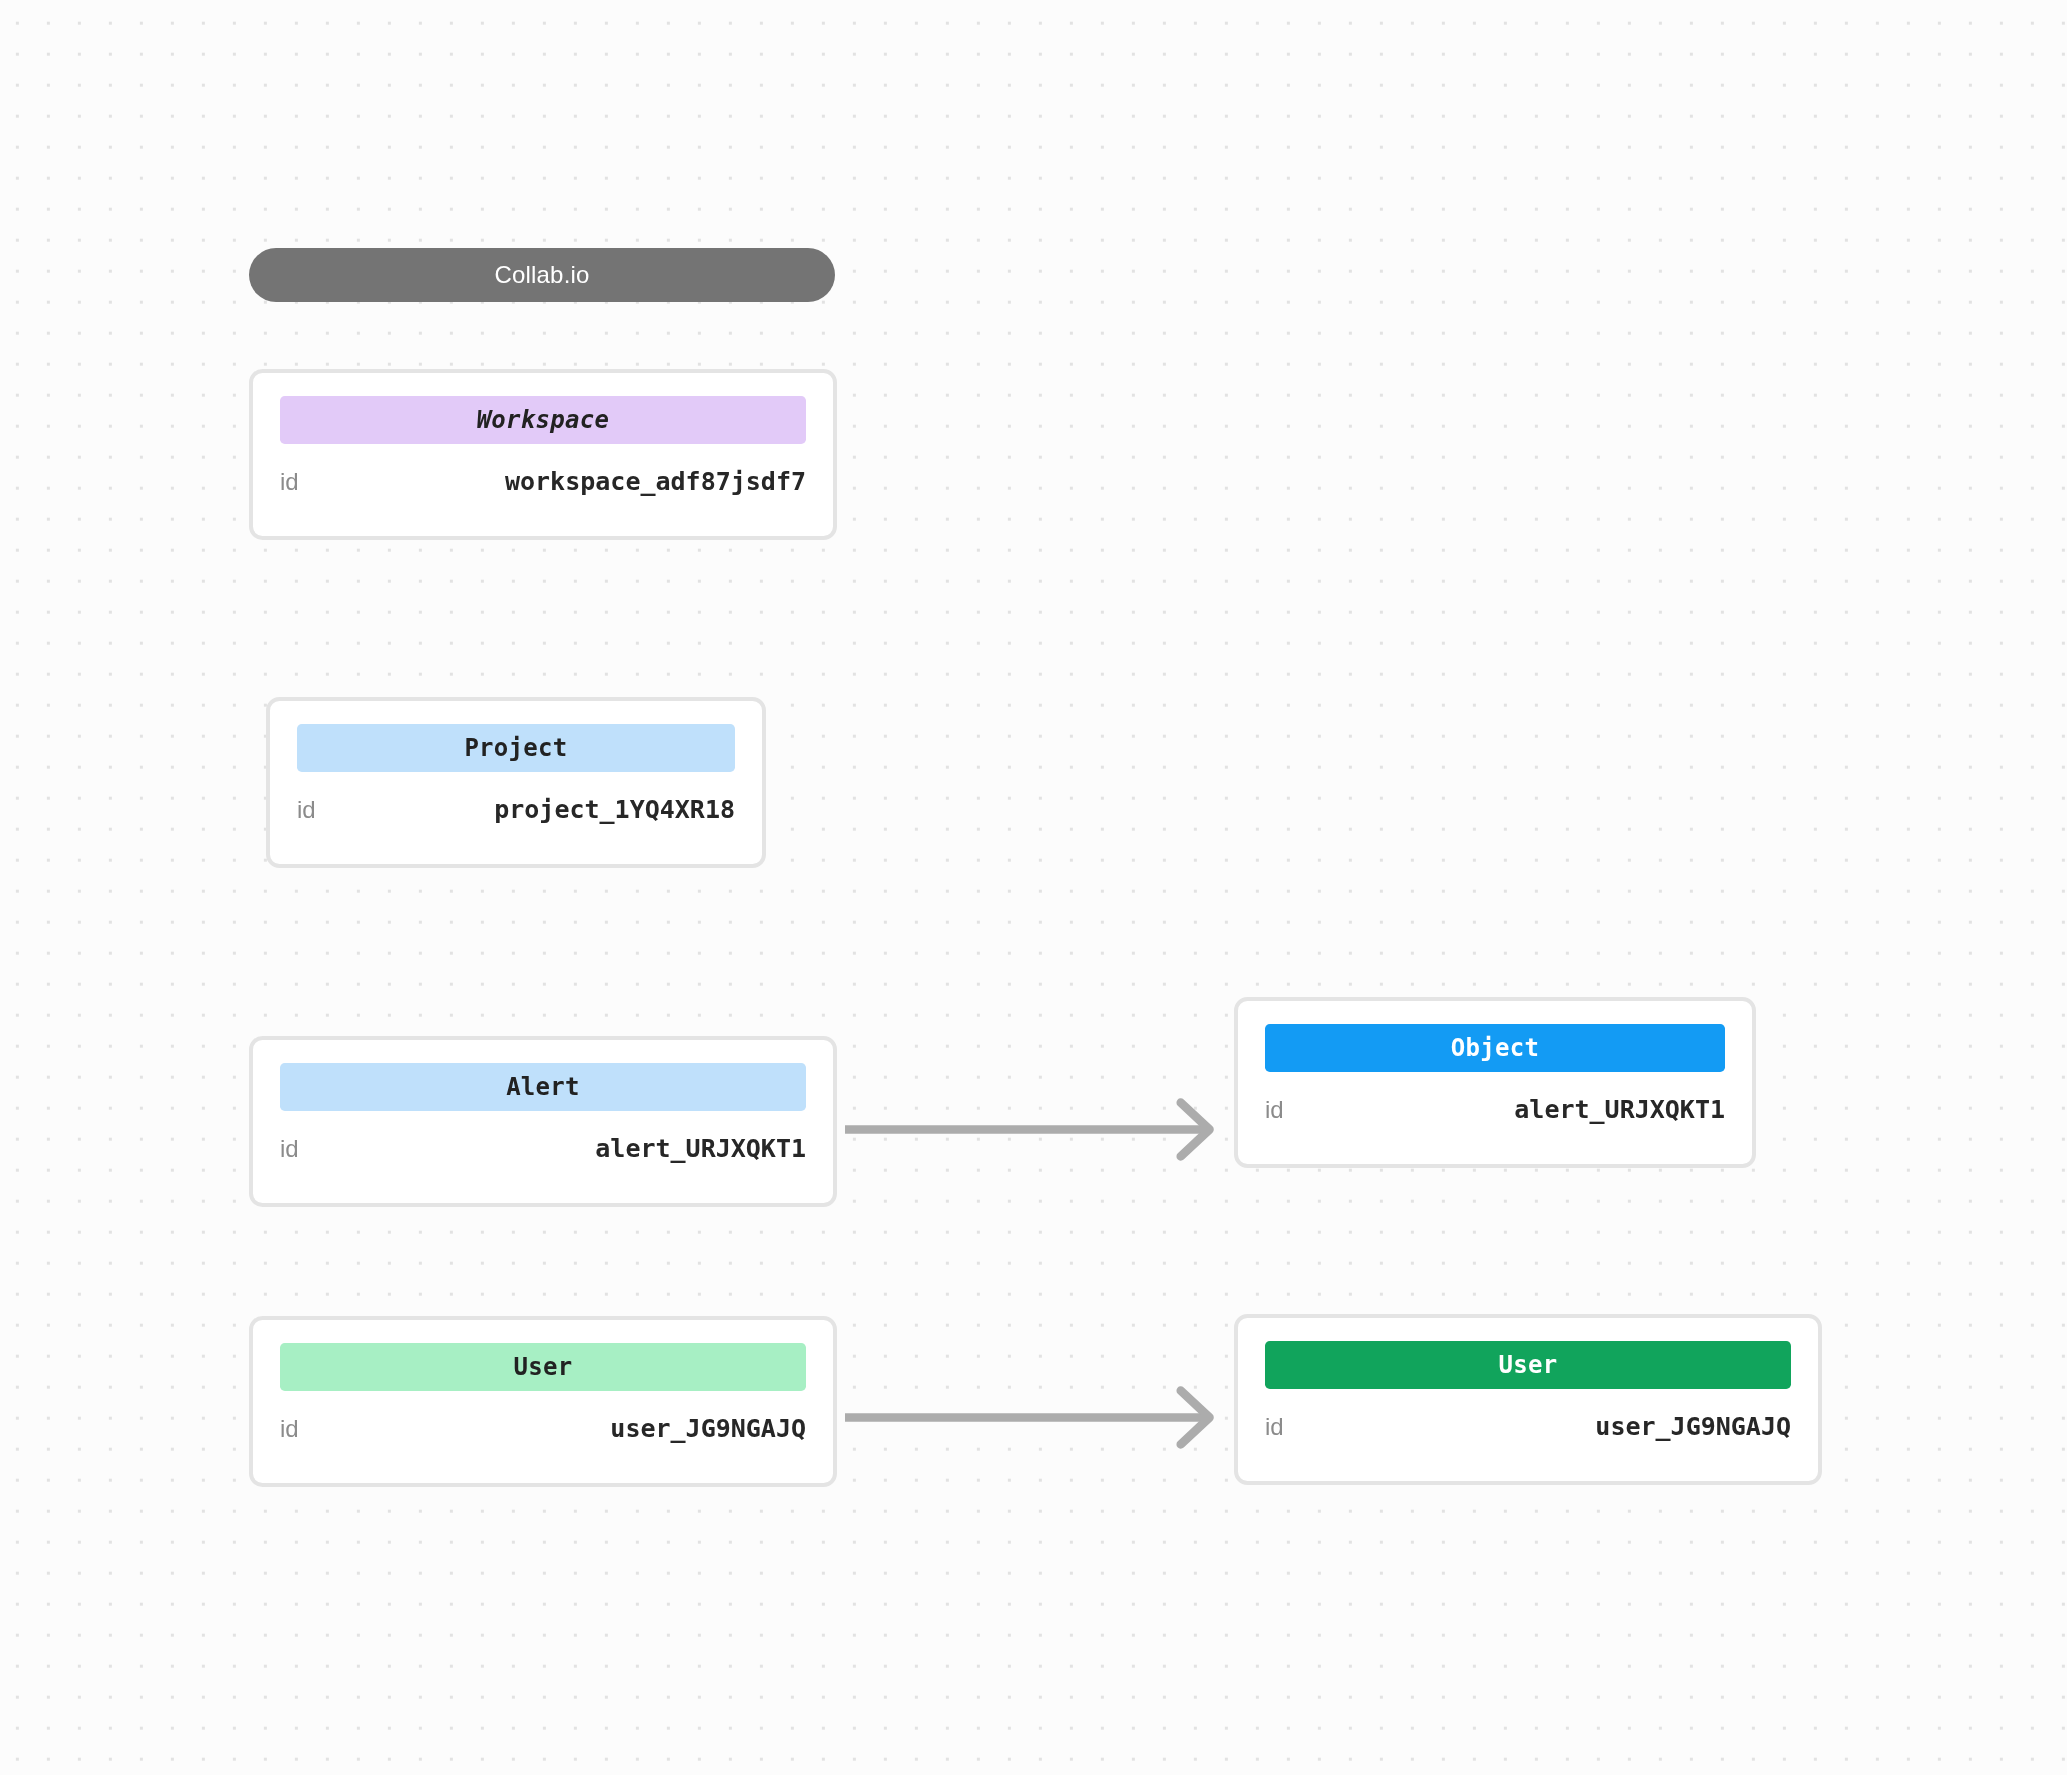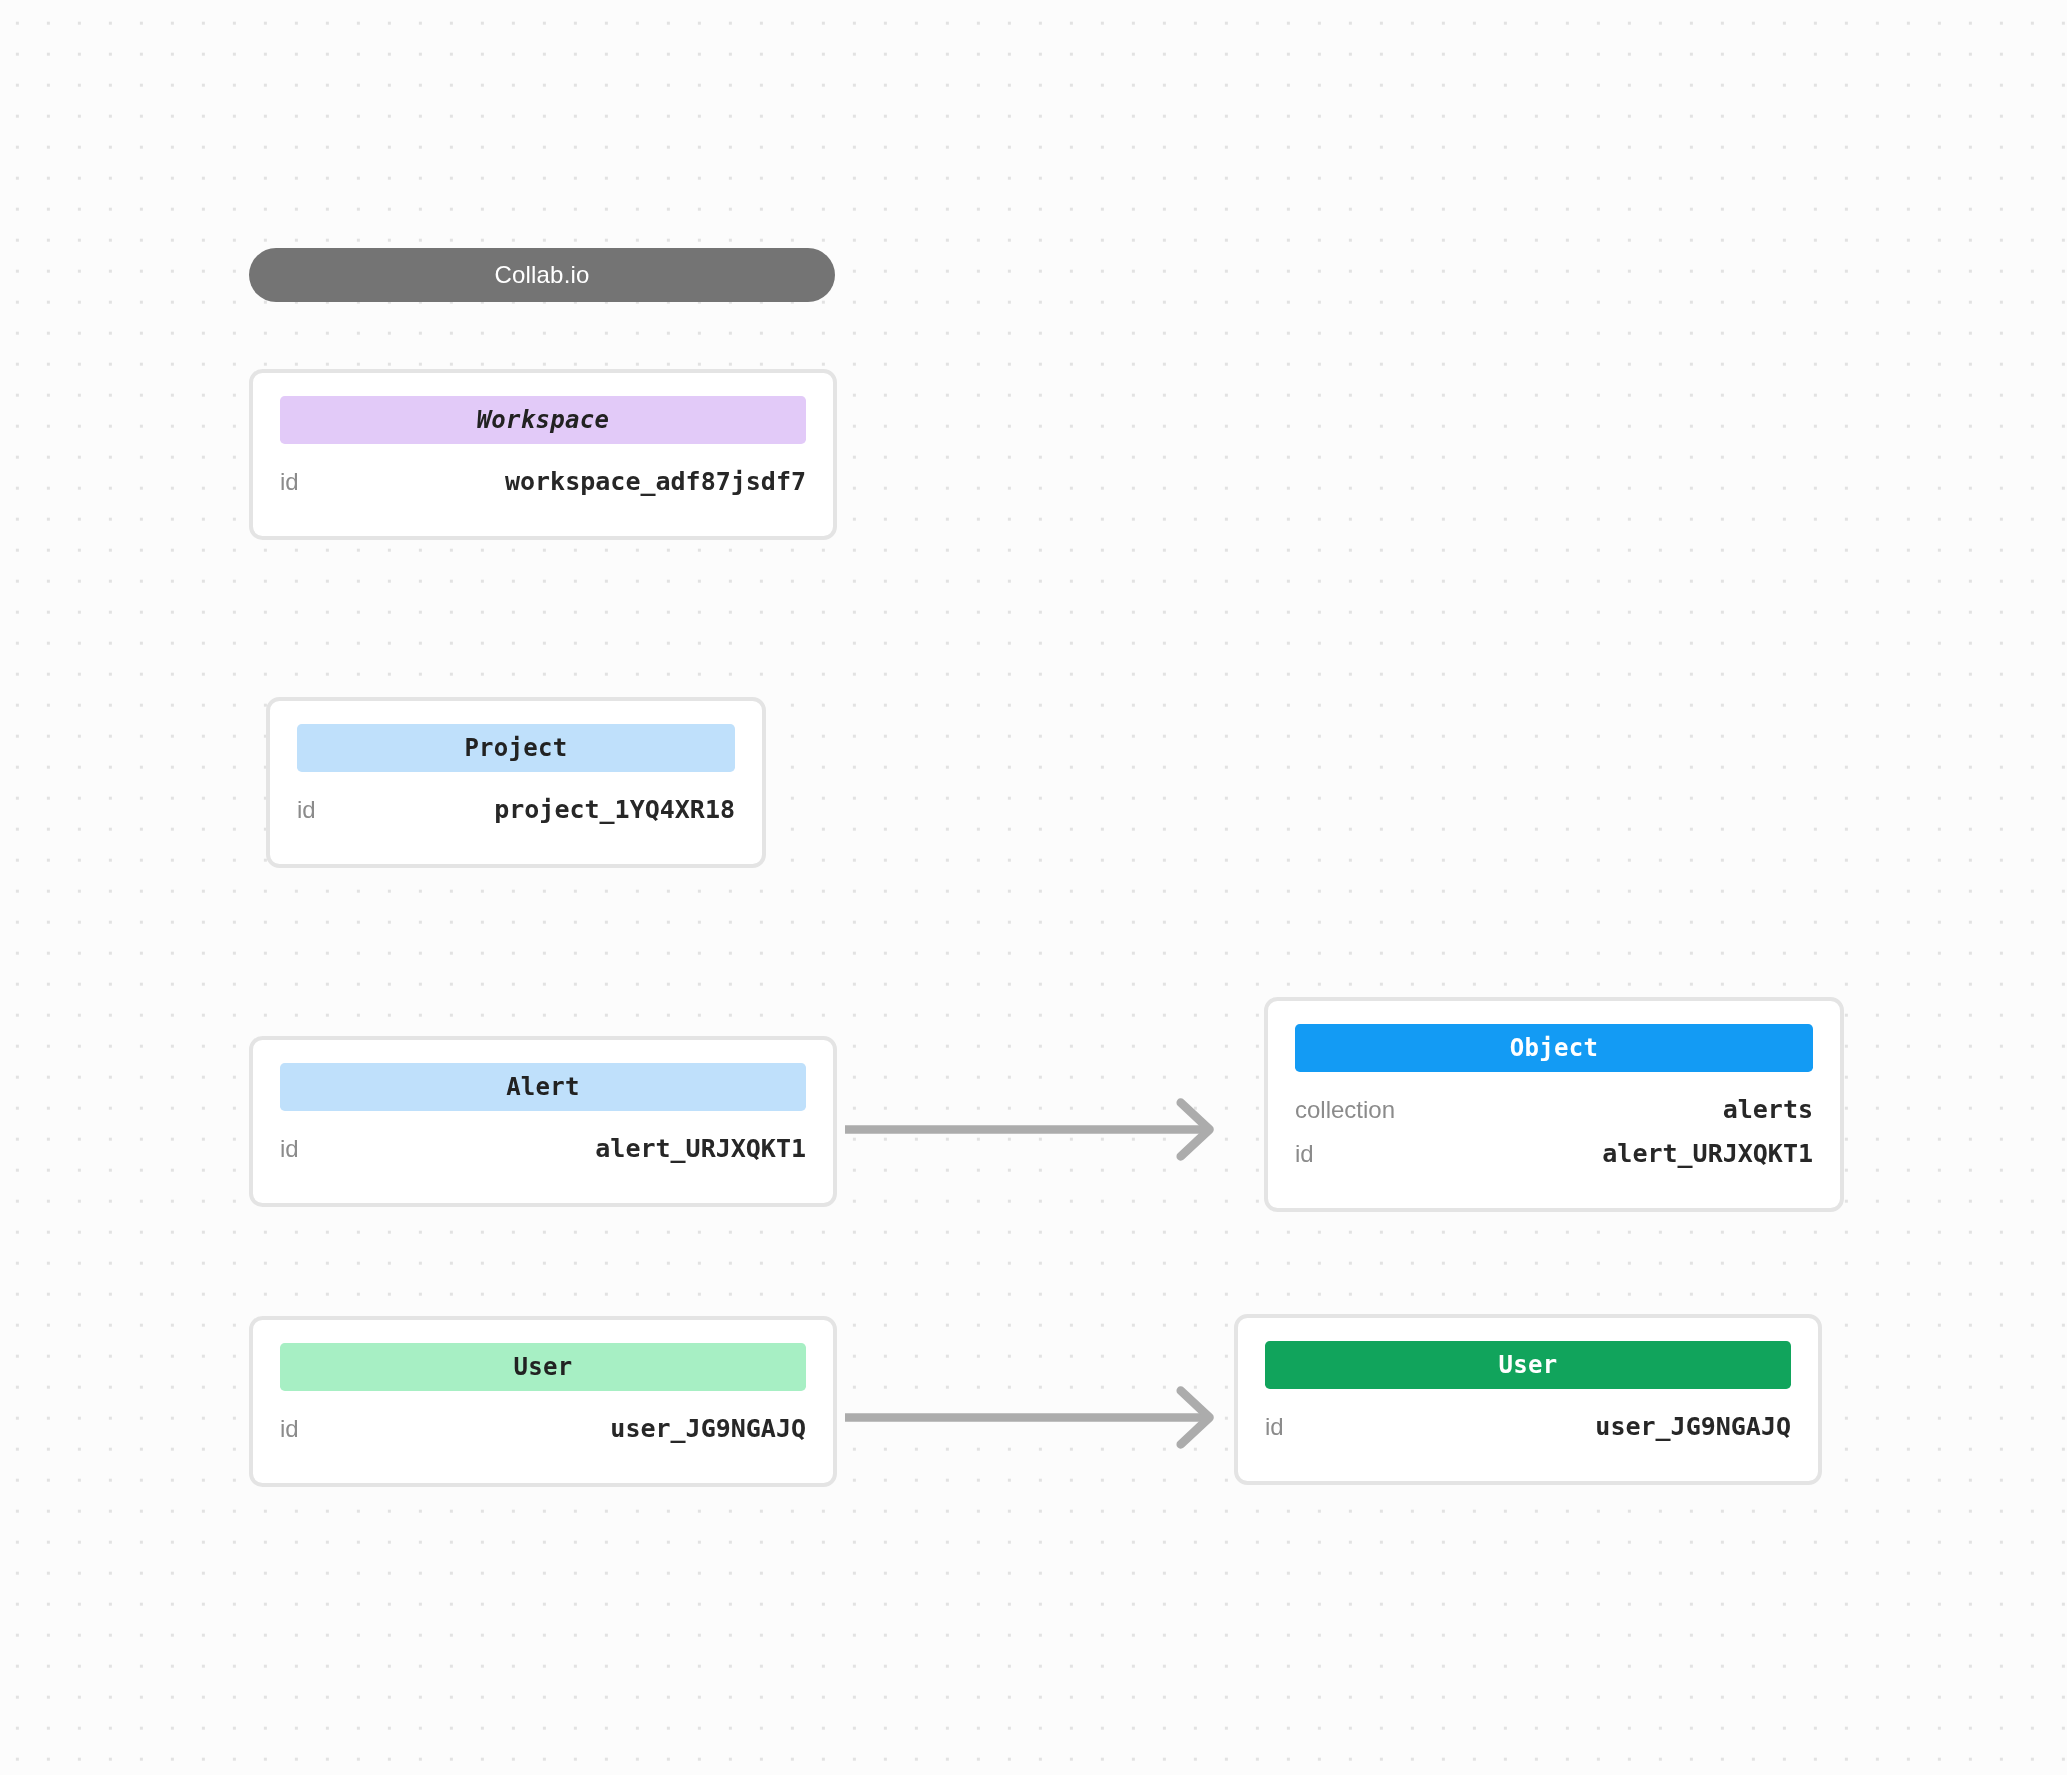--- a/index.html
+++ b/index.html
@@ -93,21 +93,21 @@
     font-weight: 700;
     text-align: right;
     white-space: nowrap;
   }
 
   
   #card-workspace { left: 249px; top: 369px;  width: 588px; }
   #card-project   { left: 266px; top: 697px;  width: 500px; }
   #card-alert     { left: 249px; top: 1036px; width: 588px; }
   #card-user-src  { left: 249px; top: 1316px; width: 588px; }
-  #card-object    { left: 1234px; top: 997px; width: 580px; margin-left: 30px; }
+  #card-object    { left: 1234px; top: 997px; width: 522px; }
   #card-user-tgt  { left: 1234px; top: 1314px; width: 588px; }
 
   
   .hdr-purple { background: #e2caf8; color: #222222; font-style: italic; }
   .hdr-lightblue { background: #bfe0fb; color: #222222; }
   .hdr-lightgreen { background: #a7efc4; color: #222222; }
   .hdr-blue { background: #139bf4; color: #ffffff; }
   .hdr-green { background: #11a45c; color: #ffffff; }
 
   
@@ -163,24 +163,20 @@
         <span class="row-label">id</span>
         <span class="row-value">user_JG9NGAJQ</span>
       </div>
     </div>
   </div>
 
   <div class="card" id="card-object">
     <div class="card-header hdr-blue">Object</div>
     <div class="card-rows">
       <div class="row">
-        <span class="row-label">collection</span>
-        <span class="row-value">alerts</span>
-      </div>
-      <div class="row">
         <span class="row-label">id</span>
         <span class="row-value">alert_URJXQKT1</span>
       </div>
     </div>
   </div>
 
   <div class="card" id="card-user-tgt">
     <div class="card-header hdr-green">User</div>
     <div class="card-rows">
       <div class="row">

